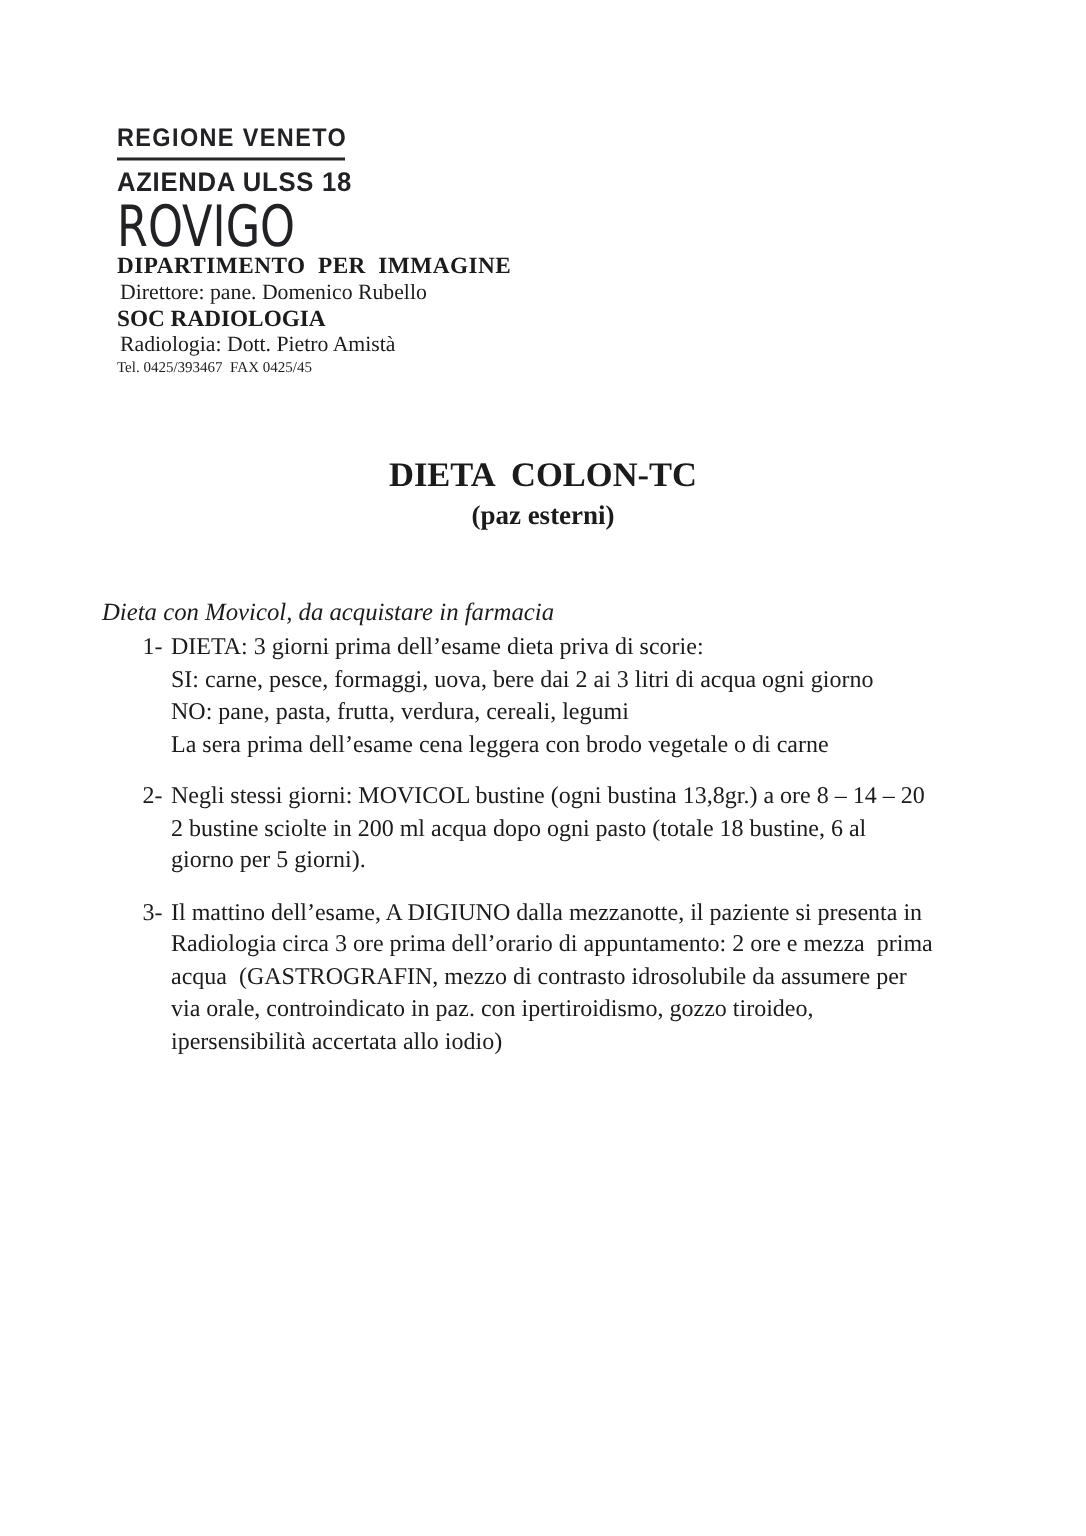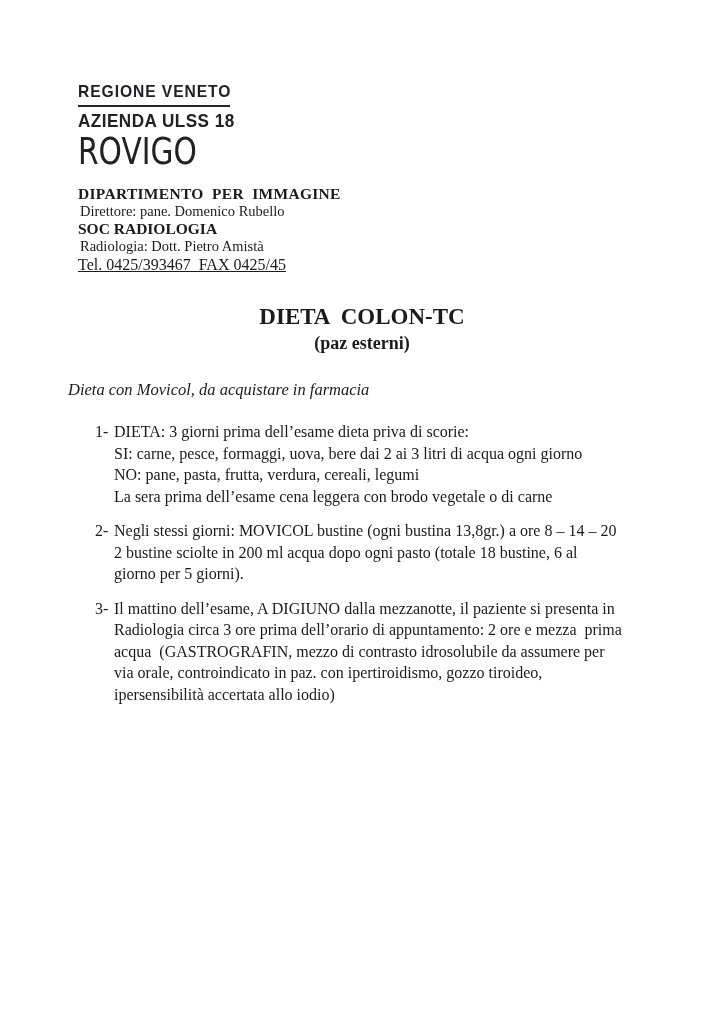--- a/index.html
+++ b/index.html
@@ -50,35 +50,34 @@
     line-height: 36px;
     letter-spacing: 0px;
     transform: scaleX(0.78);
     transform-origin: left center;
     color: #222226;
     margin-top: 1px;
   }
   .lh-dept {
     font-weight: bold;
     font-size: 15.5px;
-    margin-top: 16px;
+    margin-top: 0px;
     letter-spacing: 0.3px;
   }
   .lh-dir {
     font-size: 14.5px;
     padding-left: 2px;
   }
   .lh-unit {
     font-weight: bold;
     font-size: 15.5px;
   }
   .lh-contact {
-    font-size: 16px;
+    font-size: 10px;
     margin-top: 1px;
-    text-decoration: underline;
   }
 
   
   .title-block {
     position: absolute;
     top: 303px;
     left: 0;
     width: 724px;
     text-align: center;
   }
@@ -90,21 +89,21 @@
   .doc-subtitle {
     font-weight: bold;
     font-size: 18px;
     line-height: 26px;
   }
 
   
   .intro-line {
     position: absolute;
     left: 68px;
-    top: 380px;
+    top: 398px;
     font-style: italic;
     font-size: 16.5px;
   }
   .list {
     position: absolute;
     left: 95px;
     top: 421px;
     width: 545px;
   }
   .list-item {

